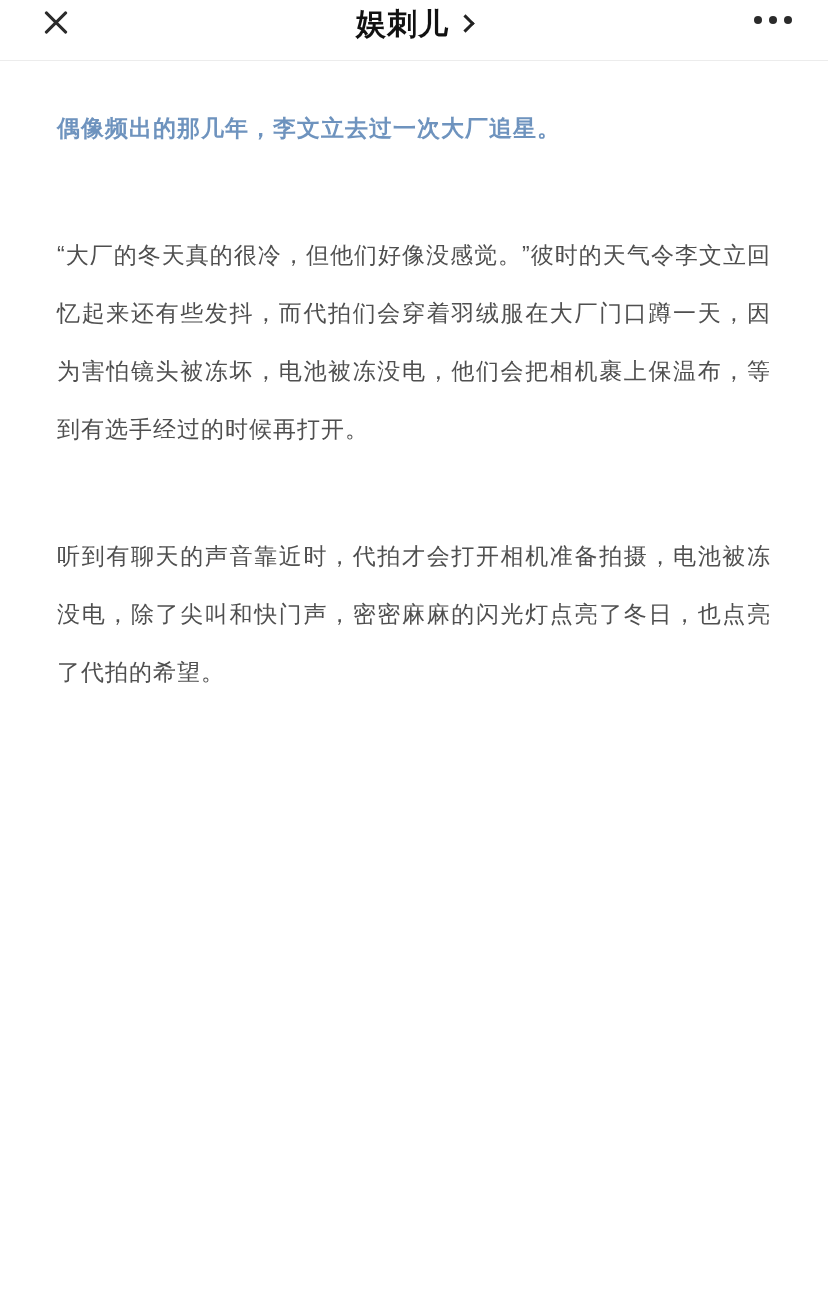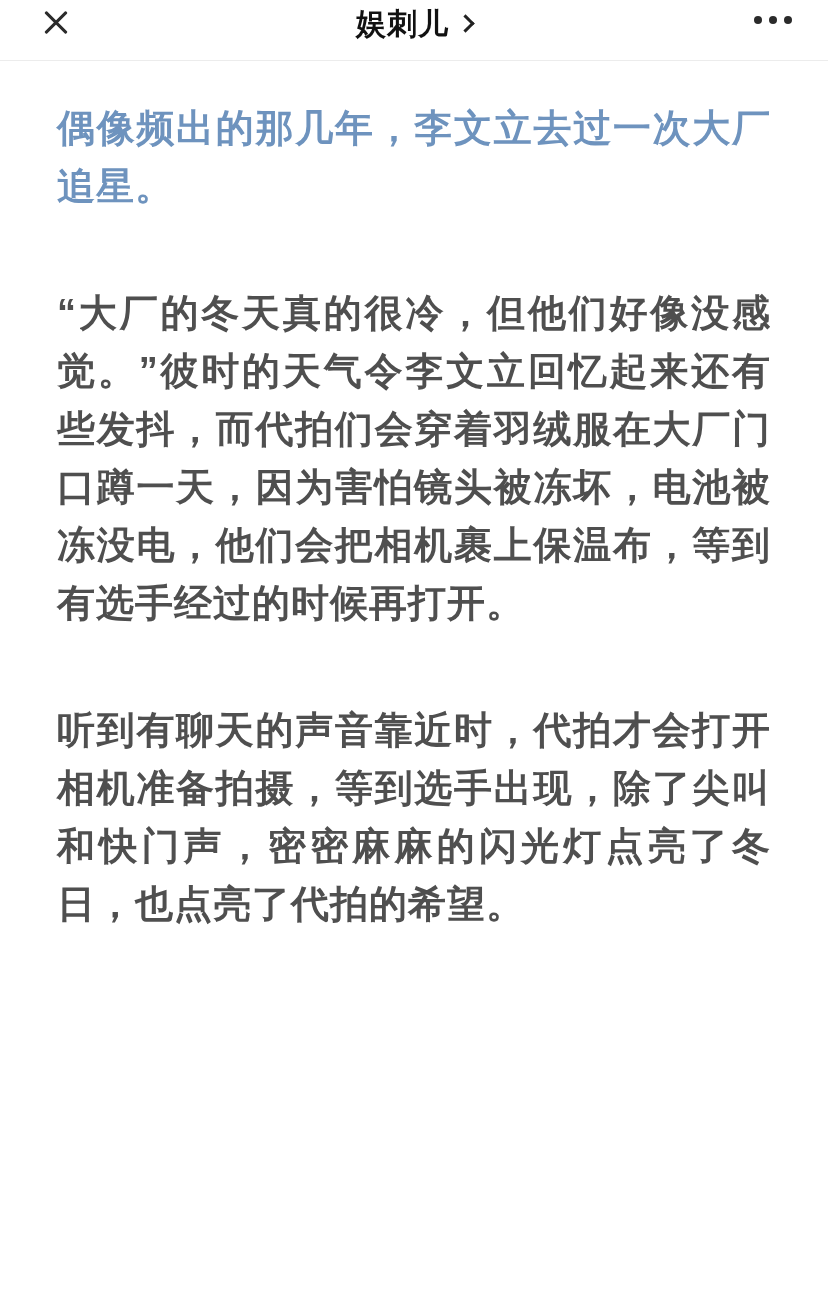--- a/index.html
+++ b/index.html
@@ -85,29 +85,29 @@
     height: 8px;
     border-radius: 50%;
     background: #2b2b2b;
   }
 
   
   .article {
     padding: 38px 57px 0 57px;
   }
   .article p {
-    font-size: 38px;
+    font-size: 23px;
     line-height: 58px;
     letter-spacing: 1px;
     margin-bottom: 69px;
     text-align: justify;
   }
   .article p.body-para {
     color: #4f4f4f;
-    font-weight: 700;
+    font-weight: 400;
   }
   .article p.highlight-para {
     color: #6e93be;
     font-weight: 700;
   }
 </style>
 </head>
 <body>
 
 <header class="navbar">
@@ -129,17 +129,17 @@
   </div>
 
 </header>
 
 <main class="article">
 
   <p class="highlight-para">偶像频出的那几年，李文立去过一次大厂追星。</p>
 
   <p class="body-para">“大厂的冬天真的很冷，但他们好像没感觉。”彼时的天气令李文立回忆起来还有些发抖，而代拍们会穿着羽绒服在大厂门口蹲一天，因为害怕镜头被冻坏，电池被冻没电，他们会把相机裹上保温布，等到有选手经过的时候再打开。</p>
 
-  <p class="body-para">听到有聊天的声音靠近时，代拍才会打开相机准备拍摄，等到选手出现，除了尖叫和快门声，密密麻麻的闪光灯点亮了冬日，也点亮了代拍的希望。</p>
+  <p class="body-para">听到有聊天的声音靠近时，代拍才会打开相机准备拍摄，电池被冻没电，除了尖叫和快门声，密密麻麻的闪光灯点亮了冬日，也点亮了代拍的希望。</p>
 
 
 
 </main>
 
 </body></html>

